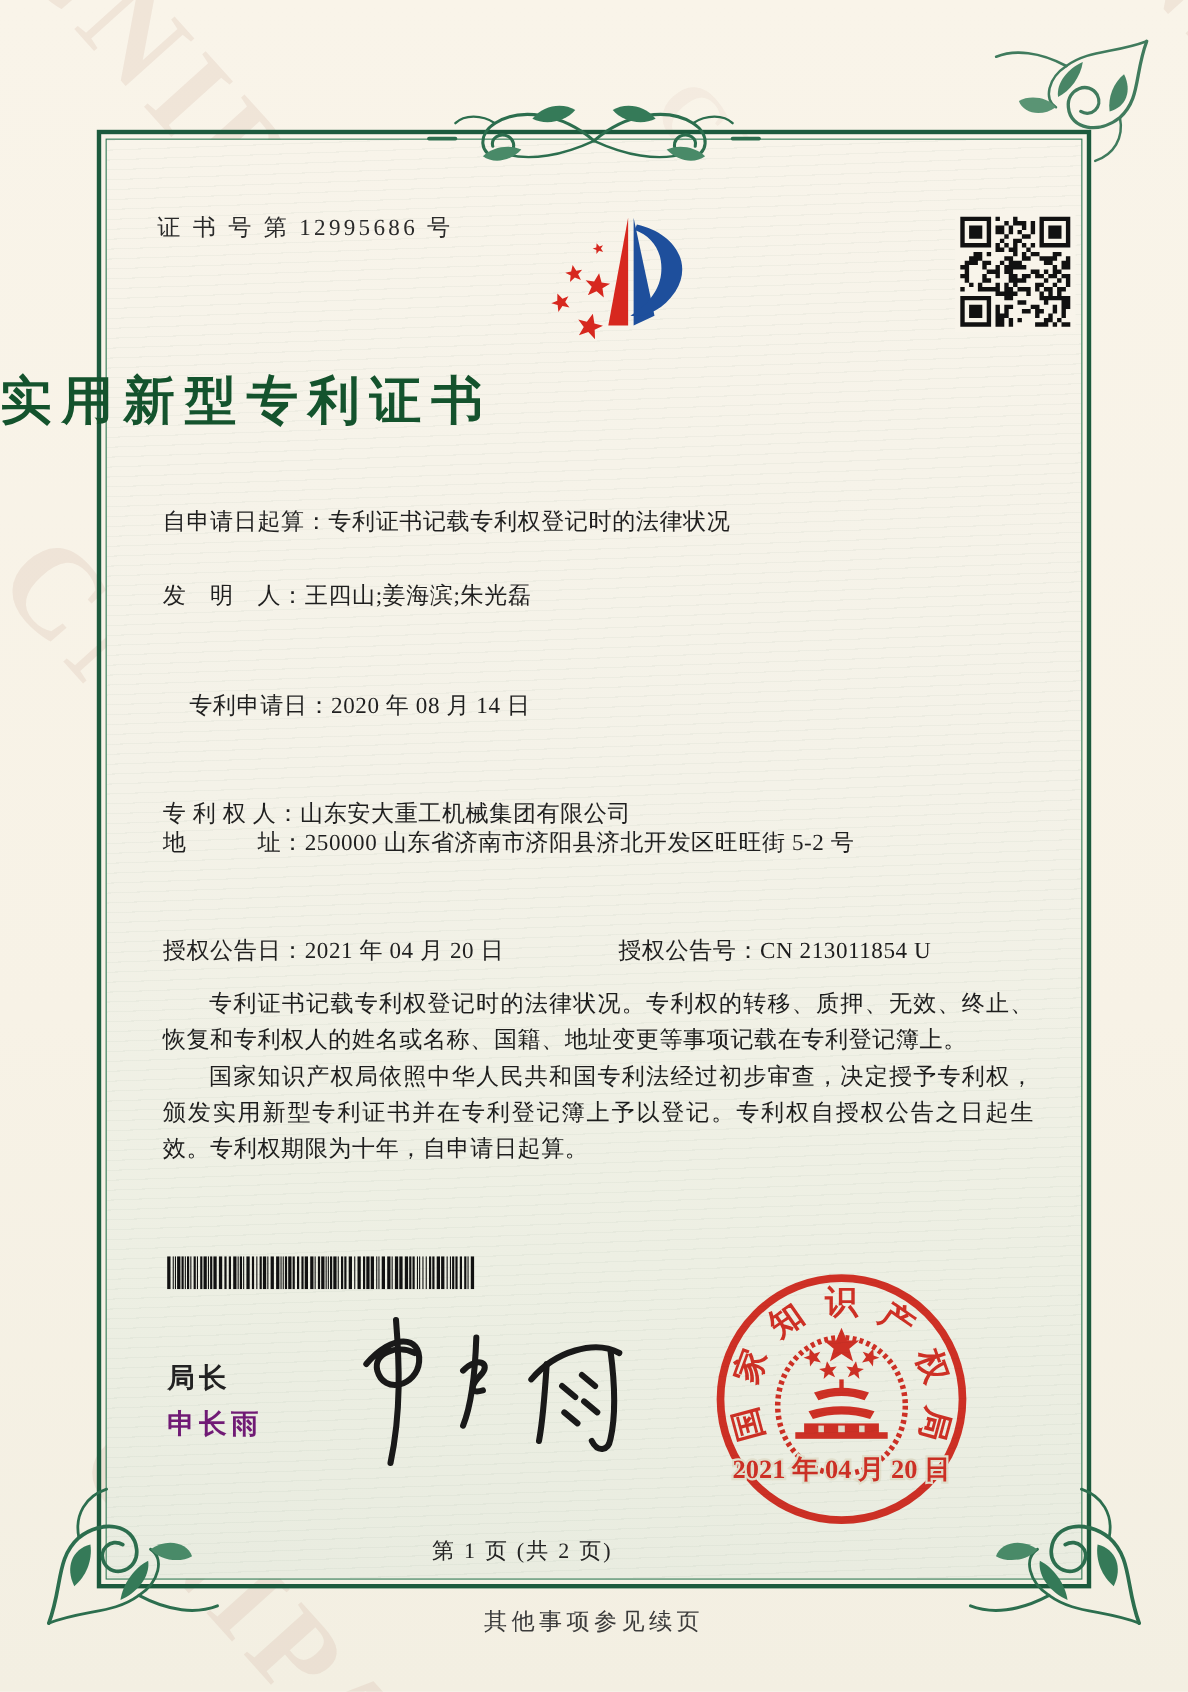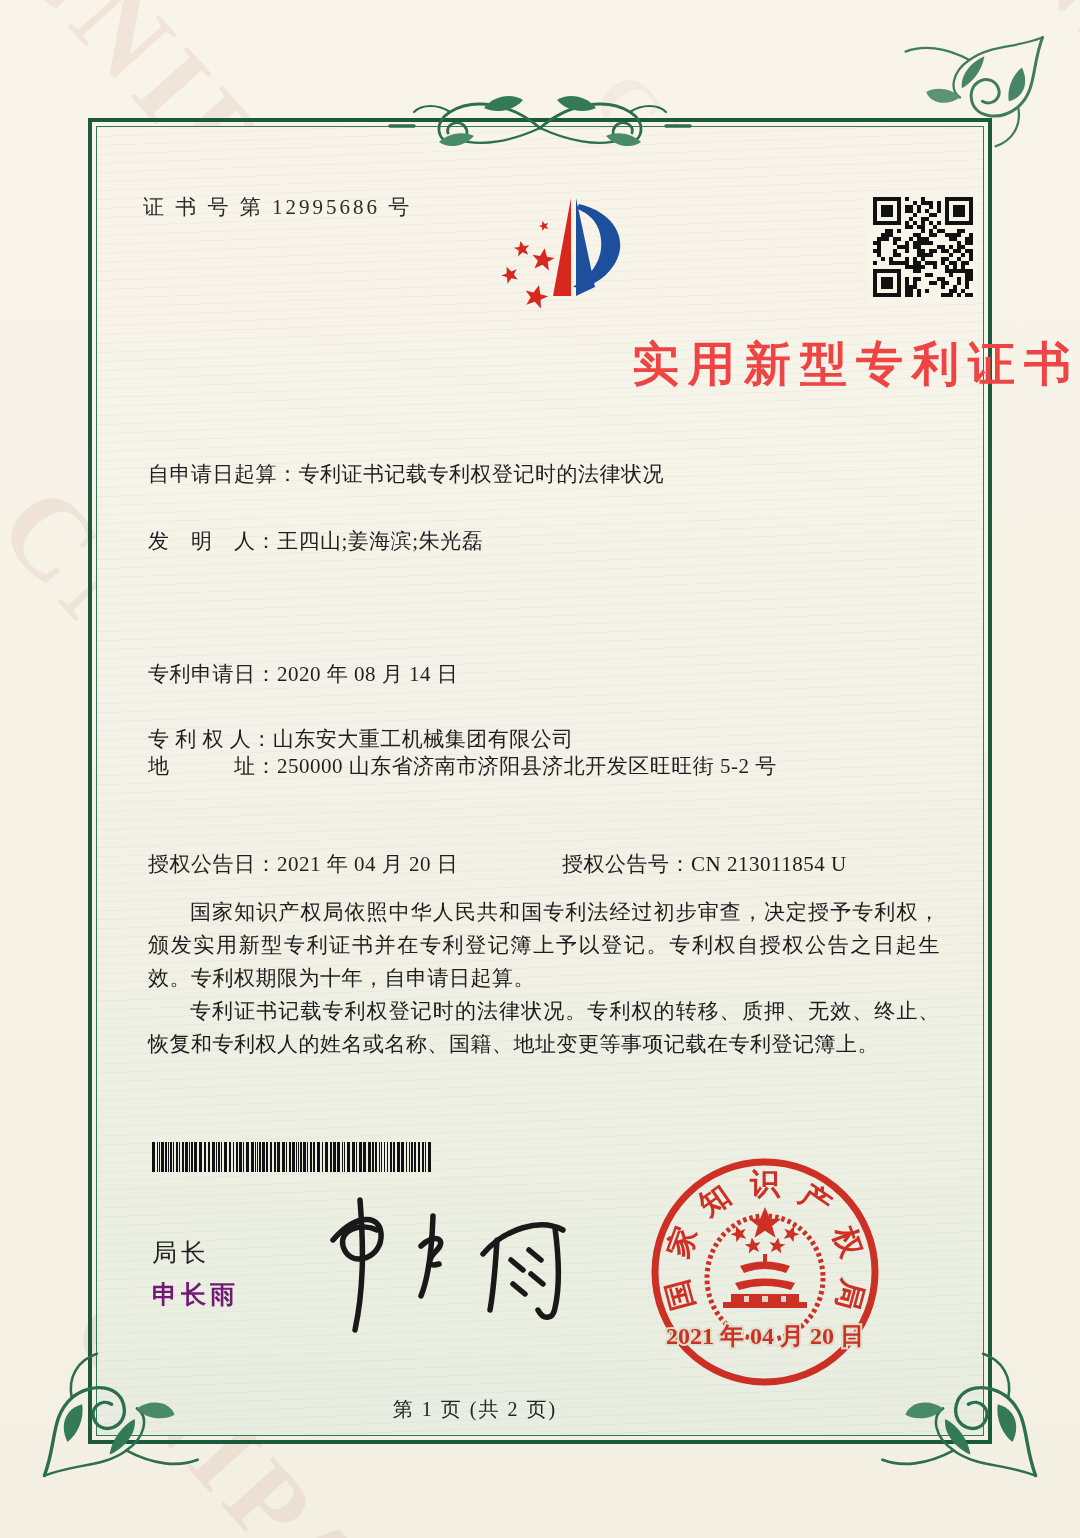--- a/index.html
+++ b/index.html
@@ -19,29 +19,29 @@
   .frame-inner{position:absolute;left:4px;top:4px;right:4px;bottom:4px;
       border:1.5px solid #2f7a55;
       background:linear-gradient(180deg,#f8f4ea 0%,#f4f2e8 45%,#edefe3 78%,#e9ece0 100%);}
   .frame-inner .waves{position:absolute;inset:0;
       background:repeating-linear-gradient(178deg,rgba(100,130,110,0.08) 0 1px,rgba(0,0,0,0) 1px 9px);
       opacity:.7;}
   .orn{position:absolute;pointer-events:none;}
   
   .abs{position:absolute;}
   .cert-no{left:143px;top:193px;font-size:21px;letter-spacing:3px;color:#2a2a2a;}
-  .doc-title{left:0;right:0;top:333px;text-align:right;font-size:47px;font-weight:bold;
-      letter-spacing:9px;color:#ef4444;}
+  .doc-title{left:0;right:0;top:333px;text-align:left;font-size:47px;font-weight:bold;
+      letter-spacing:9px;color:#14532d;}
   .field-row{left:148px;width:800px;font-size:21px;letter-spacing:.5px;color:#1f1f1f;white-space:nowrap;}
   .field-label{color:#1f1f1f;}
   .grant-no{left:562px;top:850px;font-size:21px;letter-spacing:.5px;white-space:nowrap;}
   .body-text{left:148px;top:896px;width:792px;font-size:21px;line-height:33px;
       text-align:justify;color:#1d1d1d;}
   .body-text p{margin:0;text-indent:2em;letter-spacing:.5px;}
-  .sig-title{left:152px;top:1236px;font-size:25px;font-weight:normal;
+  .sig-title{left:152px;top:1236px;font-size:25px;font-weight:bold;
       font-family:"Liberation Sans",sans-serif;color:#222;letter-spacing:4px;}
   .sig-name{left:152px;top:1278px;font-size:25px;font-weight:bold;
       font-family:"Liberation Sans",sans-serif;color:#701a75;letter-spacing:4px;}
   .page-info{left:0;right:130px;top:1396px;text-align:center;font-size:20px;
       letter-spacing:2px;color:#222;}
   .footer-note{left:0;right:0;top:1460px;text-align:center;font-size:21px;
       letter-spacing:4px;color:#3a3a3a;}
   svg text{font-family:"Liberation Serif",serif;}
 </style>
 </head>
@@ -134,39 +134,39 @@
   </svg>
 
   <div class="abs doc-title">实用新型专利证书</div>
 
   <div class="abs field-row" style="top:460px;">
     <span class="field-label">自申请日起算：</span><span>专利证书记载专利权登记时的法律状况</span>
   </div>
   <div class="abs field-row" style="top:527px;">
     <span class="field-label">发　明　人：</span><span>王四山;姜海滨;朱光磊</span>
   </div>
-  <div class="abs field-row" style="top:660px;">
+  <div class="abs field-row" style="top:627px;margin-left:24px;">
     <span class="field-label">专利申请日：</span><span>2020 年 08 月 14 日</span>
   </div>
   <div class="abs field-row" style="top:725px;">
     <span class="field-label">专 利 权 人：</span><span>山东安大重工机械集团有限公司</span>
   </div>
   <div class="abs field-row" style="top:752px;">
     <span class="field-label">地　　　址：</span><span>250000  山东省济南市济阳县济北开发区旺旺街 5-2 号</span>
   </div>
   <div class="abs field-row" style="top:850px;">
     <span class="field-label">授权公告日：</span><span>2021 年 04 月 20 日</span>
   </div>
   <div class="abs grant-no">
     <span class="field-label">授权公告号：</span><span>CN 213011854 U</span>
   </div>
 
   <div class="abs body-text">
+    <p>专利证书记载专利权登记时的法律状况。专利权的转移、质押、无效、终止、恢复和专利权人的姓名或名称、国籍、地址变更等事项记载在专利登记簿上。</p>
     <p>国家知识产权局依照中华人民共和国专利法经过初步审查，决定授予专利权，颁发实用新型专利证书并在专利登记簿上予以登记。专利权自授权公告之日起生效。专利权期限为十年，自申请日起算。</p>
-    <p>专利证书记载专利权登记时的法律状况。专利权的转移、质押、无效、终止、恢复和专利权人的姓名或名称、国籍、地址变更等事项记载在专利登记簿上。</p>
   </div>
 
   <svg class="abs" id="barcode" style="left:150px;top:1142px;" width="286" height="30" viewBox="0 0 286 30">
     <g id="barcode-bars" fill="#111">
         <path d="M2,0 h3 v30 h-3 Z M7,0 h1 v30 h-1 Z M9,0 h1 v30 h-1 Z M11,0 h3 v30 h-3 Z M15,0 h2 v30 h-2 Z M18,0 h1 v30 h-1 Z M20,0 h2 v30 h-2 Z M23,0 h1 v30 h-1 Z M26,0 h2 v30 h-2 Z M29,0 h1 v30 h-1 Z M32,0 h2 v30 h-2 Z M35,0 h3 v30 h-3 Z M39,0 h1 v30 h-1 Z M41,0 h2 v30 h-2 Z M44,0 h3 v30 h-3 Z M49,0 h3 v30 h-3 Z M54,0 h2 v30 h-2 Z M58,0 h2 v30 h-2 Z M62,0 h3 v30 h-3 Z M66,0 h1 v30 h-1 Z M68,0 h2 v30 h-2 Z M71,0 h1 v30 h-1 Z M74,0 h3 v30 h-3 Z M79,0 h2 v30 h-2 Z M83,0 h1 v30 h-1 Z M86,0 h2 v30 h-2 Z M89,0 h3 v30 h-3 Z M93,0 h1 v30 h-1 Z M96,0 h3 v30 h-3 Z M101,0 h3 v30 h-3 Z M105,0 h1 v30 h-1 Z M107,0 h1 v30 h-1 Z M109,0 h2 v30 h-2 Z M112,0 h3 v30 h-3 Z M116,0 h2 v30 h-2 Z M120,0 h2 v30 h-2 Z M124,0 h2 v30 h-2 Z M127,0 h3 v30 h-3 Z M132,0 h3 v30 h-3 Z M136,0 h1 v30 h-1 Z M139,0 h2 v30 h-2 Z M142,0 h3 v30 h-3 Z M146,0 h1 v30 h-1 Z M148,0 h1 v30 h-1 Z M150,0 h2 v30 h-2 Z M153,0 h3 v30 h-3 Z M157,0 h1 v30 h-1 Z M160,0 h2 v30 h-2 Z M163,0 h2 v30 h-2 Z M167,0 h3 v30 h-3 Z M172,0 h1 v30 h-1 Z M175,0 h3 v30 h-3 Z M180,0 h2 v30 h-2 Z M183,0 h3 v30 h-3 Z M187,0 h3 v30 h-3 Z M192,0 h1 v30 h-1 Z M194,0 h1 v30 h-1 Z M197,0 h3 v30 h-3 Z M202,0 h3 v30 h-3 Z M206,0 h1 v30 h-1 Z M209,0 h3 v30 h-3 Z M213,0 h3 v30 h-3 Z M218,0 h3 v30 h-3 Z M222,0 h2 v30 h-2 Z M225,0 h2 v30 h-2 Z M229,0 h1 v30 h-1 Z M231,0 h1 v30 h-1 Z M234,0 h1 v30 h-1 Z M237,0 h1 v30 h-1 Z M240,0 h2 v30 h-2 Z M243,0 h2 v30 h-2 Z M247,0 h3 v30 h-3 Z M251,0 h3 v30 h-3 Z M256,0 h1 v30 h-1 Z M259,0 h1 v30 h-1 Z M261,0 h2 v30 h-2 Z M264,0 h2 v30 h-2 Z M268,0 h2 v30 h-2 Z M272,0 h2 v30 h-2 Z M275,0 h1 v30 h-1 Z M278,0 h3 v30 h-3 Z "></path>
       </g>
   </svg>
 
   <div class="abs sig-title">局长</div>
   <div class="abs sig-name">申长雨</div>
@@ -211,14 +211,15 @@
       <rect x="86" y="142" width="68" height="10"></rect>
       <rect x="78" y="150" width="84" height="6"></rect>
       <rect x="99" y="144" width="5" height="6" fill="#f1e8e0"></rect>
       <rect x="117" y="144" width="6" height="6" fill="#f1e8e0"></rect>
       <rect x="136" y="144" width="5" height="6" fill="#f1e8e0"></rect>
     </g>
     <text x="120" y="192" font-size="24" font-weight="bold" text-anchor="middle" fill="#dd2318" stroke="#f5efe6" stroke-width="4" paint-order="stroke">2021 年 04 月 20 日</text>
   </svg>
 
   <div class="abs page-info">第 1 页 (共 2 页)</div>
+  <div class="abs footer-note">其他事项参见续页</div>
 
 </div>
 
 </body></html>

